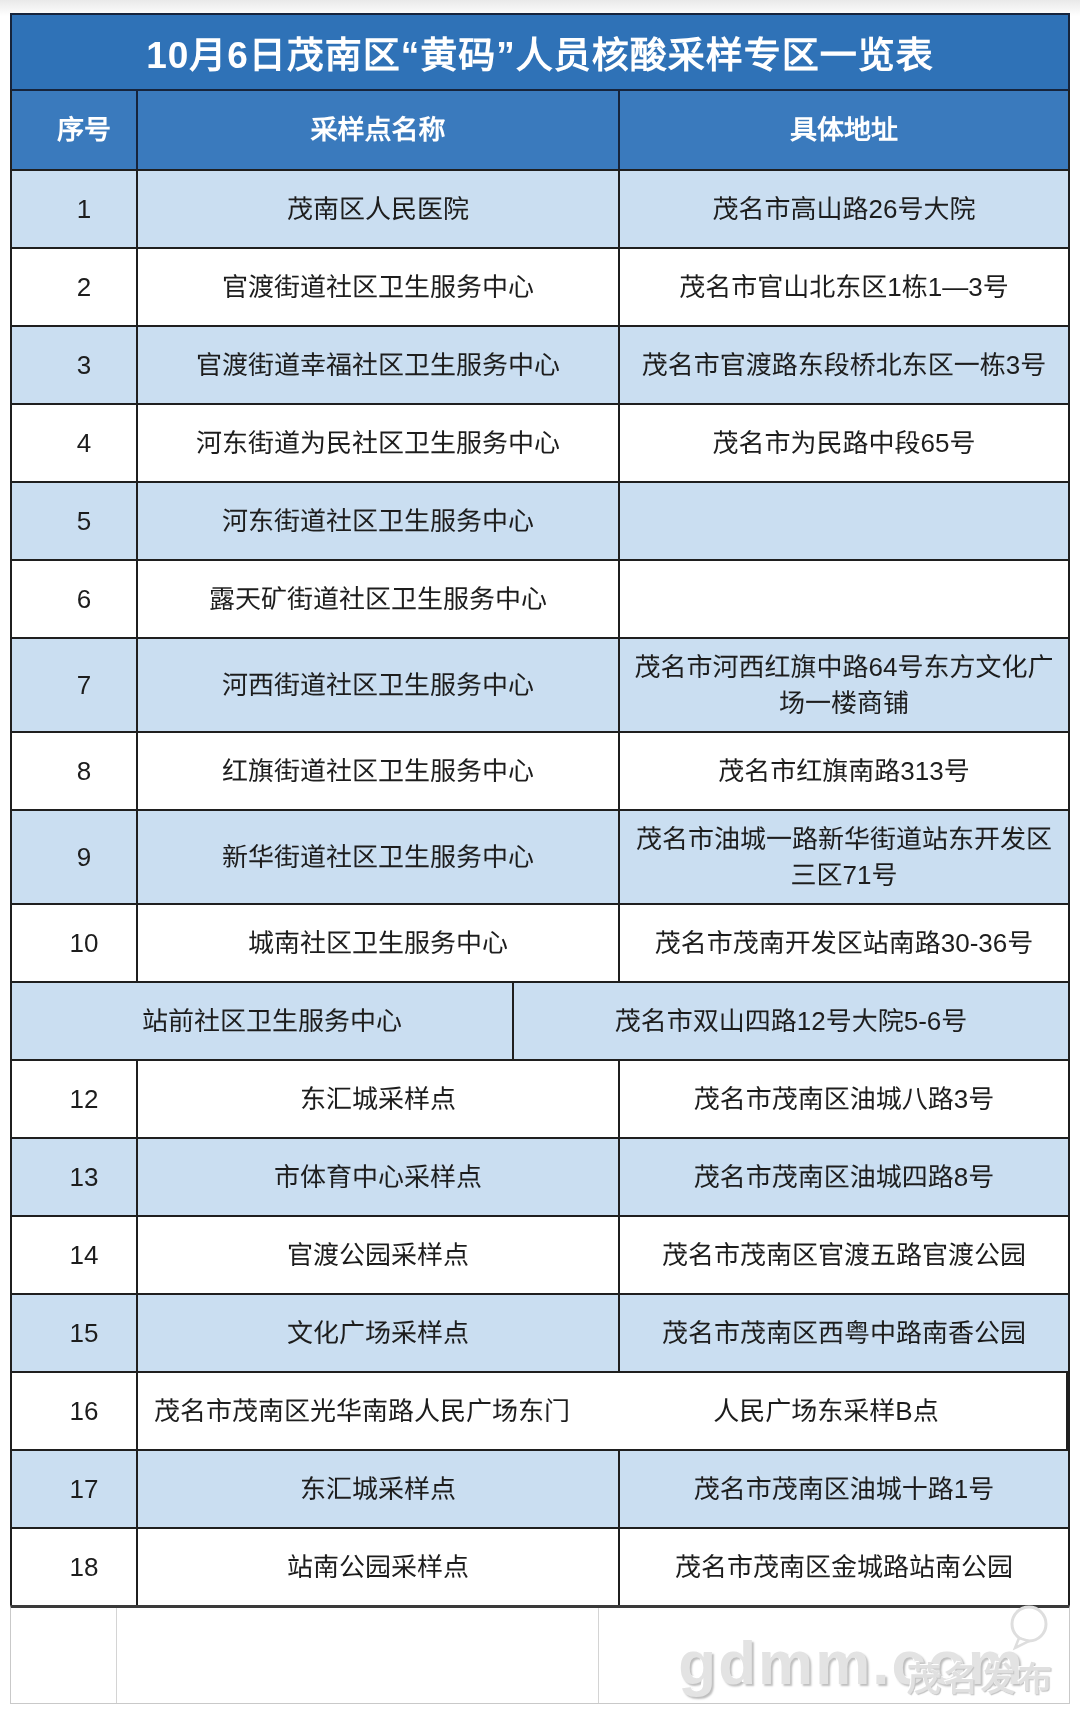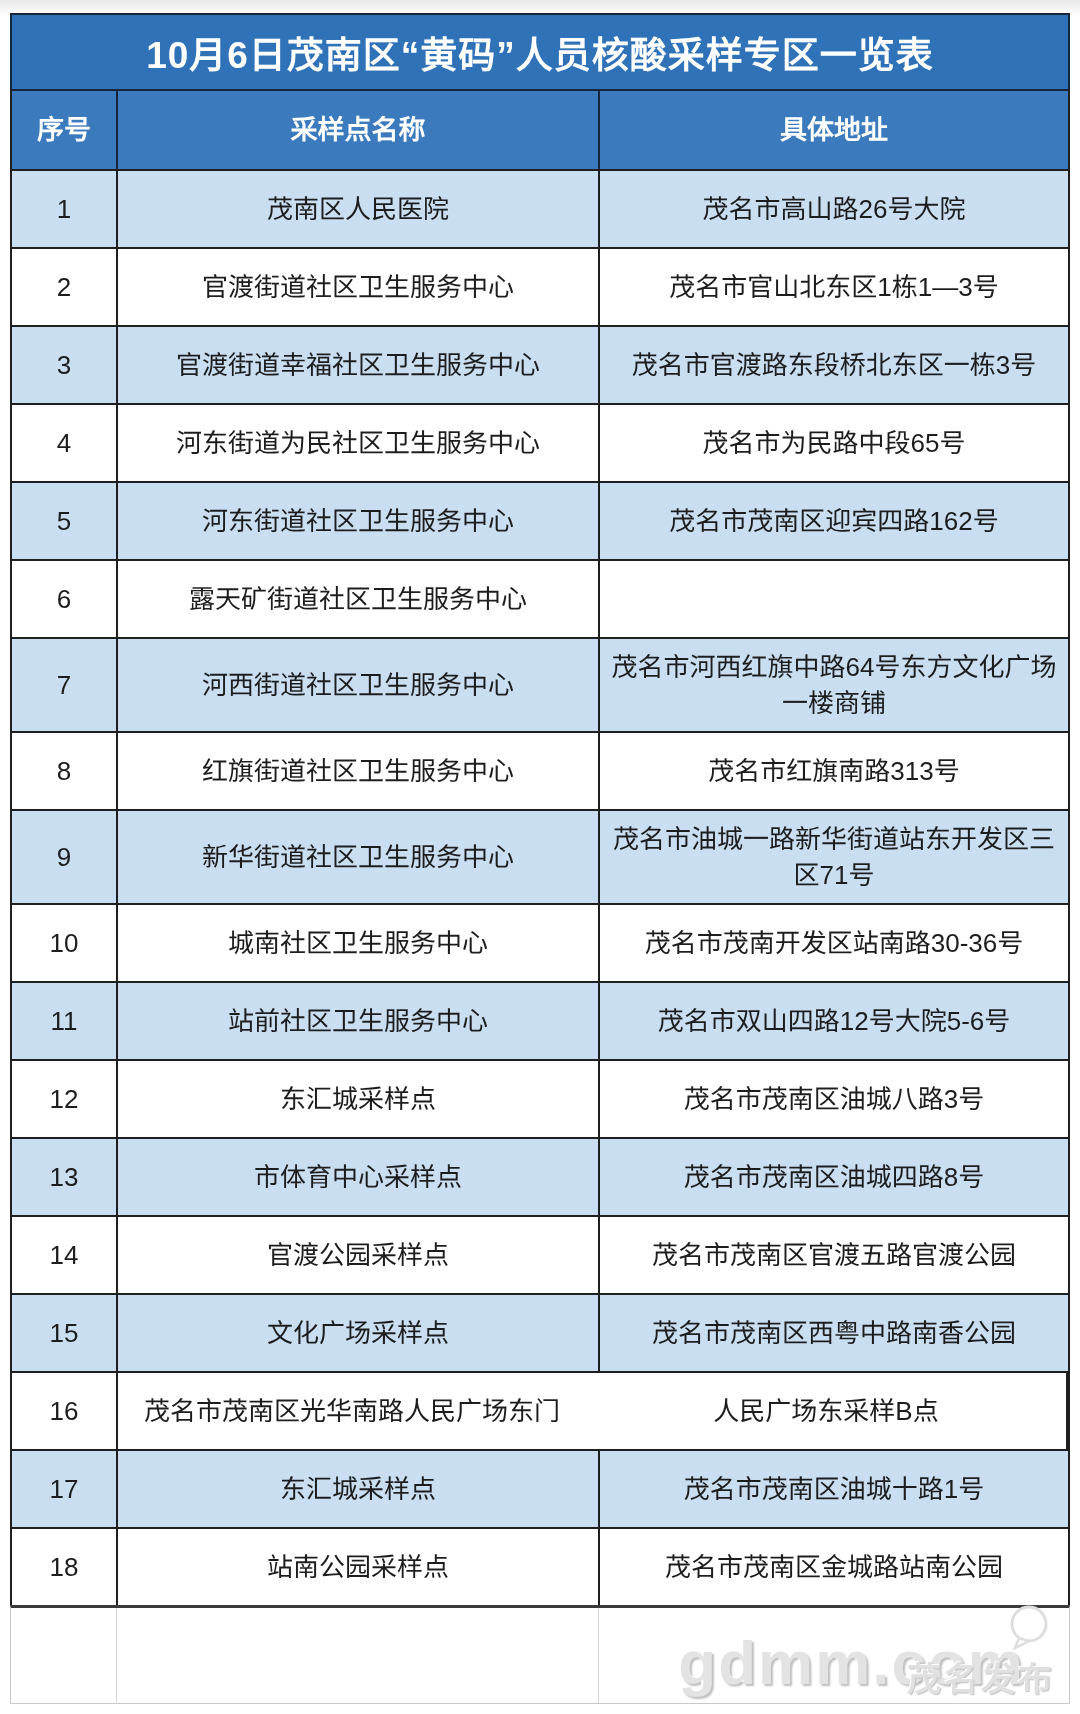--- a/index.html
+++ b/index.html
@@ -31,20 +31,21 @@
   .title-bar span {
     color: #ffffff; font-size: 37px; font-weight: bold;
     letter-spacing: 1px;
   }
   
   .row {
     display: flex; align-items: stretch;
     border-left: 2px solid #1f1f1f;
     border-right: 2px solid #1f1f1f;
     border-top: 2px solid #1f1f1f;
+    padding-left: 20px;
   }
   .cell {
     display: flex; align-items: center; justify-content: center;
     text-align: center;
     padding: 10px 6px;
     line-height: 36px;
     font-size: 26px;
   }
   .c-no   { width: 106px; border-right: 2px solid #1f1f1f; }
   .c-name { width: 482px; border-right: 2px solid #1f1f1f; }
@@ -124,42 +125,40 @@
     <div class="cell c-no">3</div>
     <div class="cell c-name">官渡街道幸福社区卫生服务中心</div>
     <div class="cell c-addr">茂名市官渡路东段桥北东区一栋3号</div>
   </div><div class="row data-row">
     <div class="cell c-no">4</div>
     <div class="cell c-name">河东街道为民社区卫生服务中心</div>
     <div class="cell c-addr">茂名市为民路中段65号</div>
   </div><div class="row data-row alt">
     <div class="cell c-no">5</div>
     <div class="cell c-name">河东街道社区卫生服务中心</div>
-    <div class="cell c-addr">茂名市茂南区迎宾四路162号</div>
   </div><div class="row data-row">
     <div class="cell c-no">6</div>
     <div class="cell c-name">露天矿街道社区卫生服务中心</div>
   </div><div class="row data-row alt">
     <div class="cell c-no">7</div>
     <div class="cell c-name">河西街道社区卫生服务中心</div>
     <div class="cell c-addr">茂名市河西红旗中路64号东方文化广场一楼商铺</div>
   </div><div class="row data-row">
     <div class="cell c-no">8</div>
     <div class="cell c-name">红旗街道社区卫生服务中心</div>
     <div class="cell c-addr">茂名市红旗南路313号</div>
   </div><div class="row data-row alt">
     <div class="cell c-no">9</div>
     <div class="cell c-name">新华街道社区卫生服务中心</div>
     <div class="cell c-addr">茂名市油城一路新华街道站东开发区三区71号</div>
   </div><div class="row data-row">
     <div class="cell c-no">10</div>
     <div class="cell c-name">城南社区卫生服务中心</div>
     <div class="cell c-addr">茂名市茂南开发区站南路30-36号</div>
   </div><div class="row data-row alt">
-    <div class="cell c-no">11</div>
     <div class="cell c-name">站前社区卫生服务中心</div>
     <div class="cell c-addr">茂名市双山四路12号大院5-6号</div>
   </div><div class="row data-row">
     <div class="cell c-no">12</div>
     <div class="cell c-name">东汇城采样点</div>
     <div class="cell c-addr">茂名市茂南区油城八路3号</div>
   </div><div class="row data-row alt">
     <div class="cell c-no">13</div>
     <div class="cell c-name">市体育中心采样点</div>
     <div class="cell c-addr">茂名市茂南区油城四路8号</div>

